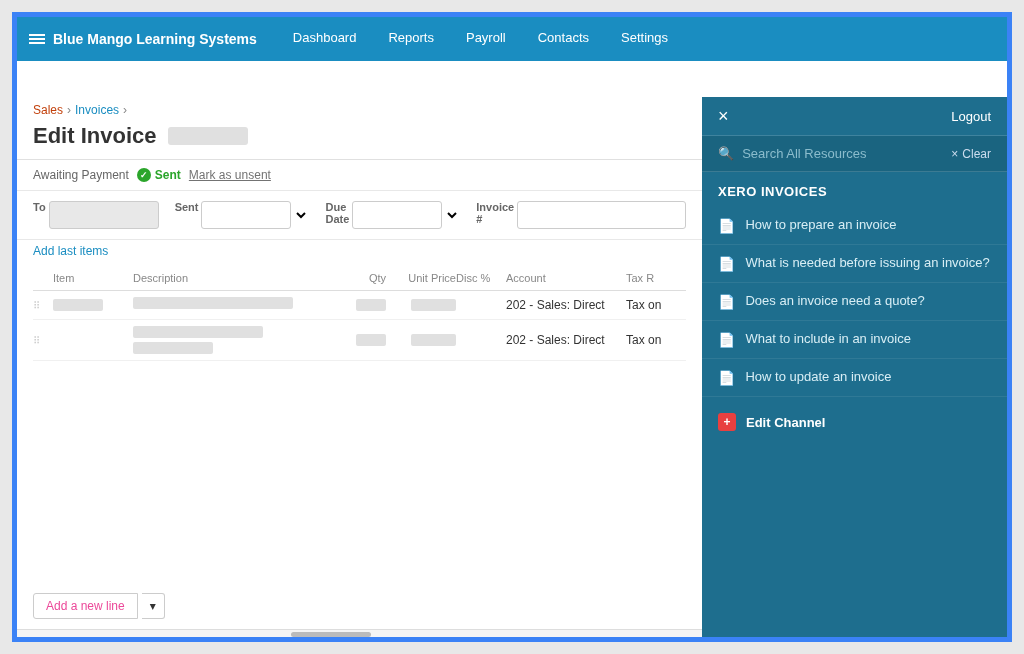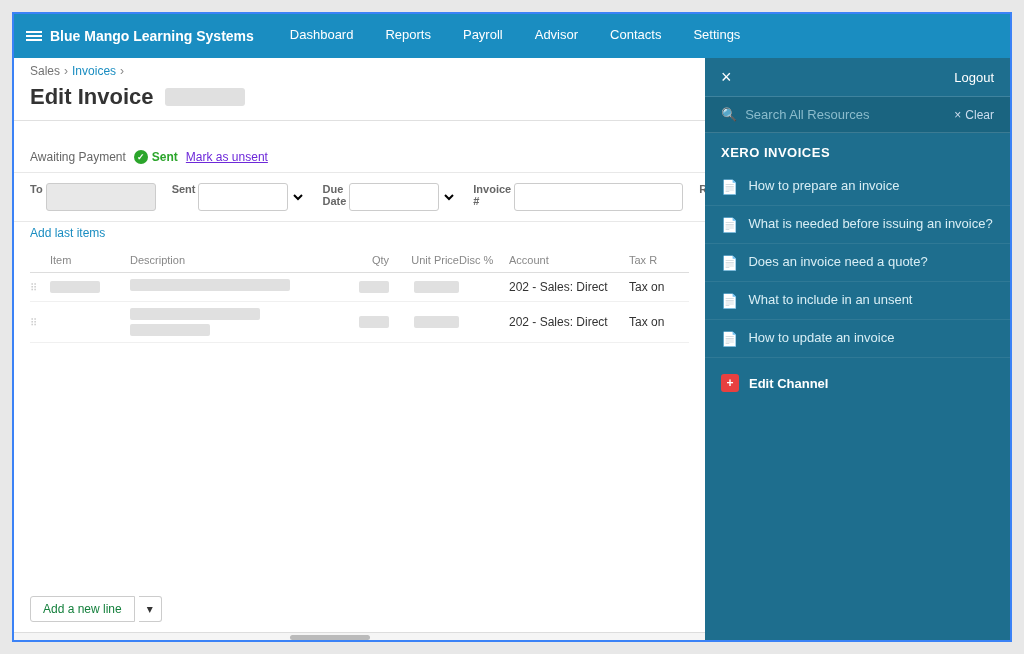--- a/index.html
+++ b/index.html
@@ -2,26 +2,27 @@
 <html><head>
   <meta charset="utf-8">
   <style>
     * { box-sizing: border-box; margin: 0; padding: 0; }
     body { font-family: Arial, sans-serif; font-size: 13px; background: #e8e8e8; width: 1024px; height: 654px; overflow: hidden; }
 
     .outer-frame {
       width: 1000px;
       height: 630px;
       margin: 12px auto;
-      border: 2px solid #3b82f6;
+      border: 5px solid #3b82f6;
       display: flex;
       flex-direction: column;
       background: #fff;
       position: relative;
       overflow: hidden;
+      gap: 36px;
     }
 
     
     .top-nav {
       background: #1a8dc1;
       display: flex;
       align-items: center;
       padding: 0 0 0 12px;
       height: 44px;
       flex-shrink: 0;
@@ -118,42 +119,41 @@
     }
 
     
     .status-bar {
       padding: 8px 16px;
       display: flex;
       align-items: center;
       gap: 8px;
       font-size: 12px;
       border-bottom: 1px solid #e8e8e8;
-      margin-top: 21px;
     }
     .status-label { color: #666; }
     .status-sent {
       display: flex;
       align-items: center;
       gap: 4px;
       color: #2ba52b;
       font-weight: bold;
     }
     .sent-icon {
       width: 14px;
       height: 14px;
       background: #2ba52b;
       border-radius: 50%;
       display: flex;
       align-items: center;
       justify-content: center;
       color: #fff;
       font-size: 9px;
     }
-    .mark-unsent { color: #6d28d9; text-decoration: underline; cursor: pointer; }
+    .mark-unsent { color: #737373; text-decoration: underline; cursor: pointer; }
 
     
     .form-row {
       padding: 10px 16px;
       display: flex;
       align-items: flex-end;
       gap: 16px;
       border-bottom: 1px solid #e8e8e8;
     }
     .form-group {
@@ -226,21 +226,21 @@
       align-items: center;
       gap: 4px;
     }
     .add-new-line-btn {
       border: 1px solid #ccc;
       background: #fff;
       border-radius: 3px 0 0 3px;
       padding: 5px 12px;
       font-size: 12px;
       cursor: pointer;
-      color: #15803d;
+      color: #ec4899;
     }
     .add-new-line-dropdown {
       border: 1px solid #ccc;
       border-left: none;
       background: #fff;
       border-radius: 0 3px 3px 0;
       padding: 5px 8px;
       font-size: 12px;
       cursor: pointer;
       color: #333;
@@ -387,32 +387,31 @@
         <span></span>
           <span></span>
           <span></span>
       </div>
       <span>Blue Mango Learning Systems</span>
     </div>
     <div class="nav-tabs">
       <a class="nav-tab">Dashboard</a>
       <a class="nav-tab">Reports</a>
       <a class="nav-tab">Payroll</a>
-      <a class="nav-tab">Advisor</a>
       <a class="nav-tab">Contacts</a>
       <a class="nav-tab">Settings</a>
     </div>
   </div>
 
   <div class="main-layout">
 
     <div class="main-content">
 
       <div class="breadcrumb">
-        <span style="color:#737373;cursor:pointer;">Sales</span>
+        <span style="color:#c2410c;cursor:pointer;">Sales</span>
         <span style="color:#888;">›</span>
         <span style="color:#1a8dc1;cursor:pointer;">Invoices</span>
         <span style="color:#888;">›</span>
       </div>
 
       <div class="page-title-area">
         <h1 class="page-title">Edit Invoice</h1>
         <div class="title-badge"></div>
       </div>
 
@@ -541,21 +540,21 @@
       <div class="sidebar-list-item">
         <span class="doc-icon">📄</span>
         <span>What is needed before issuing an invoice?</span>
       </div>
       <div class="sidebar-list-item">
         <span class="doc-icon">📄</span>
         <span>Does an invoice need a quote?</span>
       </div>
       <div class="sidebar-list-item">
         <span class="doc-icon">📄</span>
-        <span>What to include in an unsent</span>
+        <span>What to include in an invoice</span>
       </div>
       <div class="sidebar-list-item">
         <span class="doc-icon">📄</span>
         <span>How to update an invoice</span>
       </div>
 
       <div class="edit-channel-item">
         <div class="edit-channel-icon">+</div>
         <span>Edit Channel</span>
       </div>

